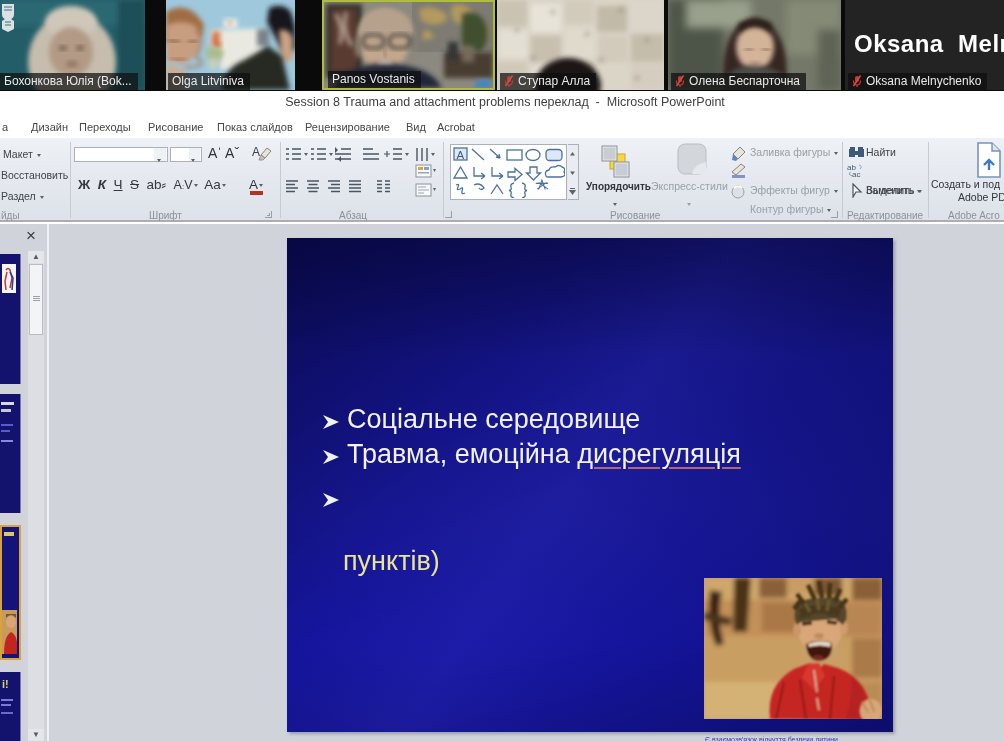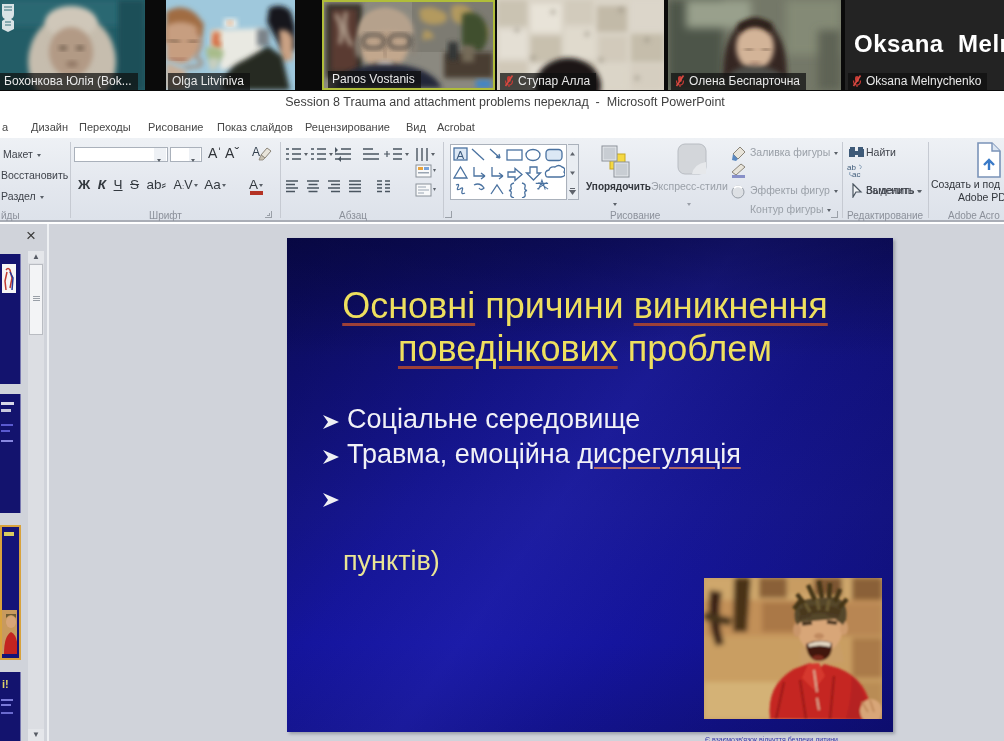--- a/index.html
+++ b/index.html
@@ -418,22 +418,20 @@
   </div>
 </div>
 <div class="thumbc" style="top:672px; height:69px; background:#13136e; border-right:1px solid #7878b0;">
   <div style="position:absolute; left:2px; top:6px; width:9px; height:10px; color:#e0d468; font-size:11px; font-weight:bold;">і!</div>
   <div style="position:absolute; left:1px; top:27px; width:12px; height:2px; background:#7a7ad8;"></div>
   <div style="position:absolute; left:1px; top:32px; width:10px; height:2px; background:#7a7ad8;"></div>
   <div style="position:absolute; left:1px; top:40px; width:12px; height:2px; background:#6a6ace;"></div>
 </div>
 
 <div id="slide">
-  <div class="ttl" style="left:0; top:50px;"><span class="ul-red">Основні</span> причини <span class="ul-red">виникнення</span></div>
-  <div class="ttl" style="left:0; top:93px;"><span class="ul-red">поведінкових</span> проблем</div>
   <div class="arr" style="top:175px;"><svg width="19" height="18" viewBox="0 0 19 18">
         <path d="M1 2 L17 9 L1 16 L6 9 z" fill="#eff0f4"></path>
       </svg></div>
   <div class="bl" style="left:60px; top:168px;">Соціальне середовище</div>
   <div class="arr" style="top:210px;"><svg width="19" height="18" viewBox="0 0 19 18">
         <path d="M1 2 L17 9 L1 16 L6 9 z" fill="#eff0f4"></path>
       </svg></div>
   <div class="bl" style="left:60px; top:203px;">Травма, емоційна <span class="ul-w">дисрегуляція</span></div>
   <div class="arr" style="top:253px;"><svg width="19" height="18" viewBox="0 0 19 18">
         <path d="M1 2 L17 9 L1 16 L6 9 z" fill="#eff0f4"></path>

